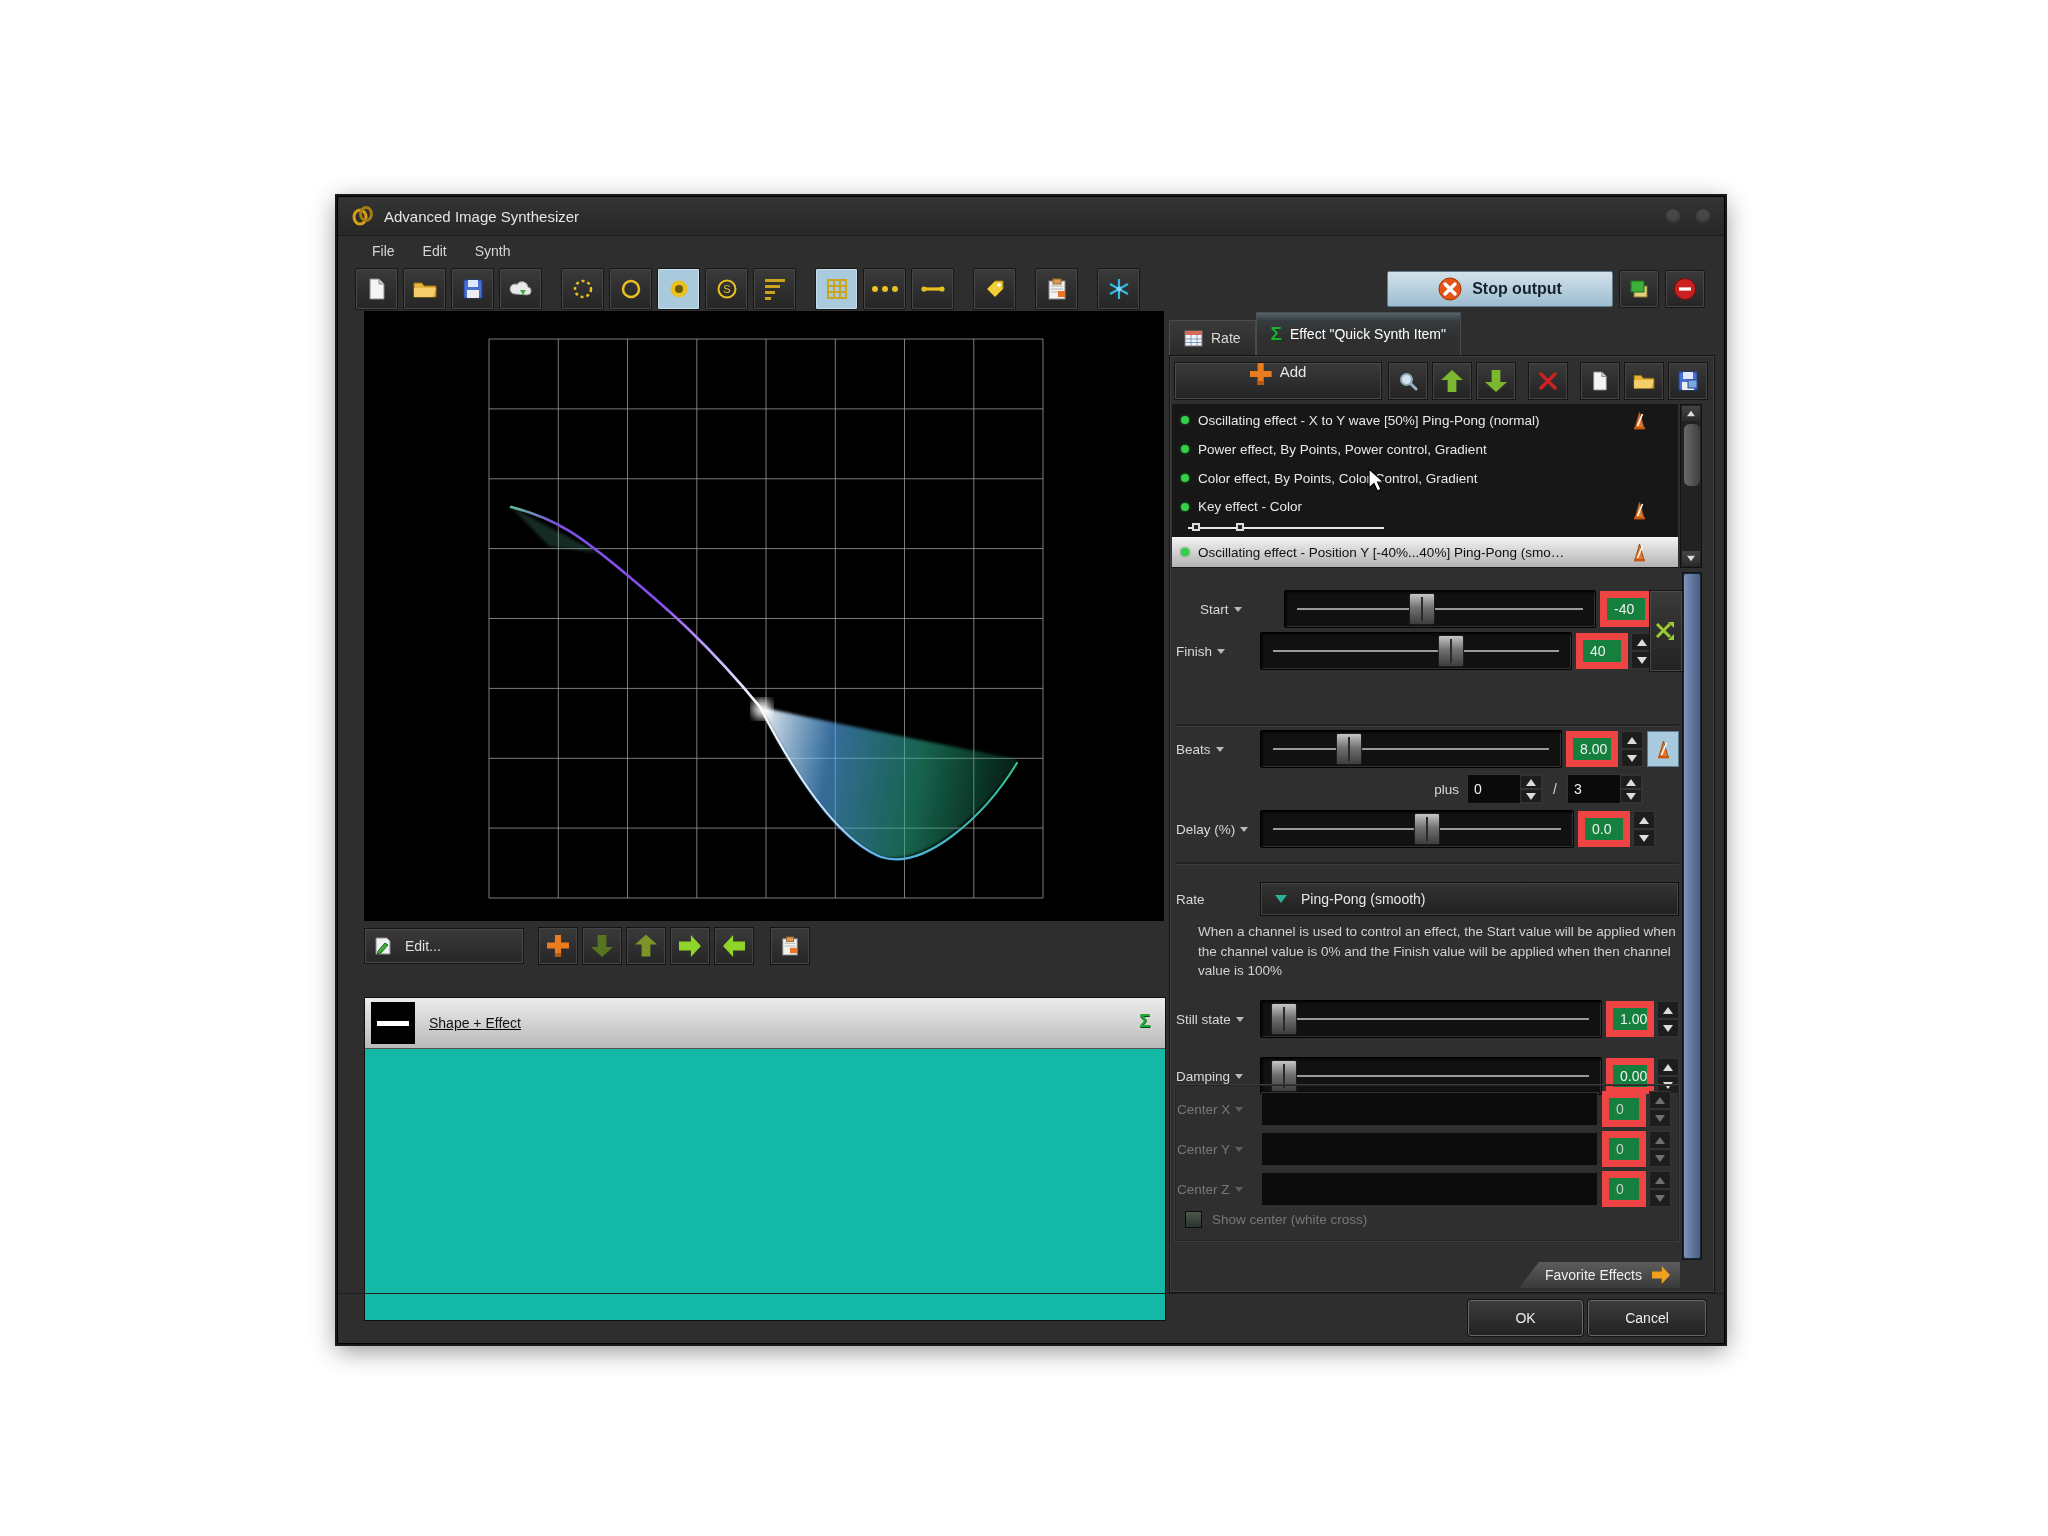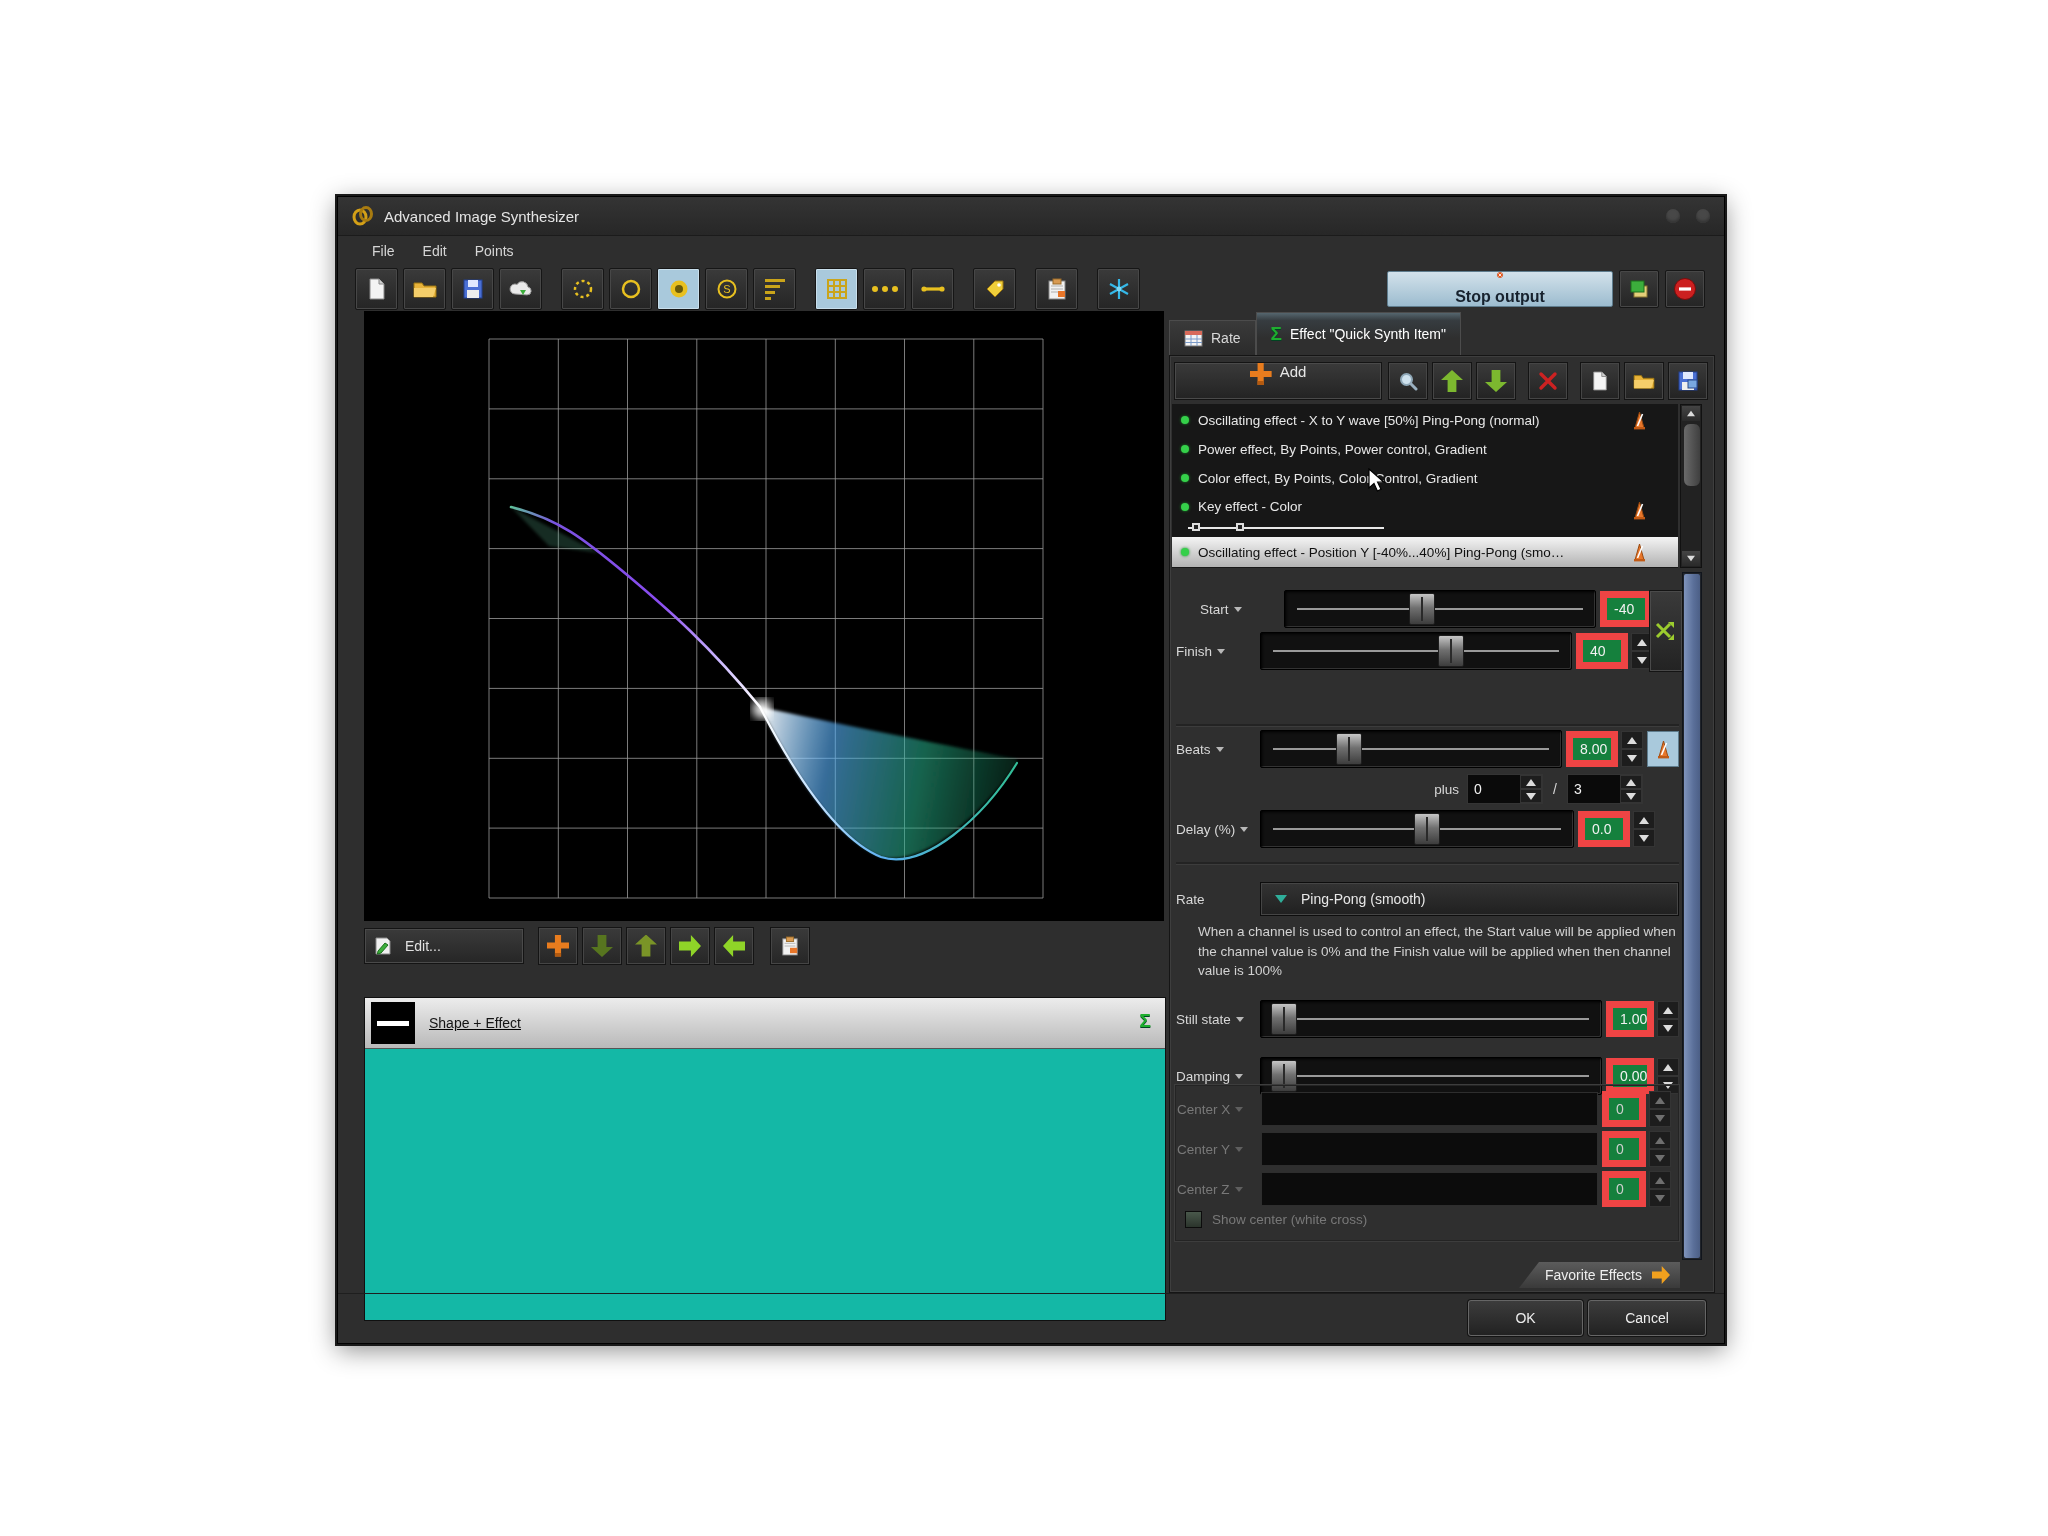--- a/index.html
+++ b/index.html
@@ -15,21 +15,21 @@
   .windot{width:14px;height:14px;border-radius:50%;background:#484848;box-shadow:inset 0 -2px 3px #333;}
   .menubar{position:absolute;top:39px;left:0;right:0;height:29px;display:flex;align-items:center;gap:28px;padding:0 34px;}
   .menuitem{color:#d6d6d6;font-size:14px;cursor:default;}
   .toolbar{position:absolute;top:69px;left:0;right:0;height:46px;display:flex;align-items:center;padding-left:17px;}
   .tb{width:41px;height:40px;flex:0 0 auto;background:linear-gradient(#3a3a3a,#252525);border:1px solid #161616;
       box-shadow:inset 0 0 0 1px #474747;border-radius:2px;display:flex;align-items:center;justify-content:center;margin-right:5px;}
   .tb.sel{background:#a9c9dc;box-shadow:inset 0 0 0 1px #c9dfec;}
   .tbgap{width:14px;flex:0 0 auto;}
   .stopwrap{position:absolute;left:1049px;top:4px;display:flex;align-items:center;}
   .stopbtn{width:224px;height:34px;background:linear-gradient(#d3e2eb,#9cbccf);border:1px solid #5f7d8e;border-radius:2px;
-           display:flex;align-items:center;justify-content:center;gap:10px;flex-direction:column;}
+           display:flex;align-items:center;justify-content:center;gap:10px;}
   .stoplabel{color:#17222e;font-weight:bold;font-size:16px;}
   .sqbtn{width:38px;height:36px;margin-left:6px;background:linear-gradient(#3a3a3a,#252525);border:1px solid #161616;
          box-shadow:inset 0 0 0 1px #474747;border-radius:2px;display:flex;align-items:center;justify-content:center;}
   
   .preview{position:absolute;left:26px;top:114px;width:800px;height:610px;background:#000;}
   .editrow{position:absolute;left:26px;top:727px;width:800px;height:43px;display:flex;align-items:center;}
   .editbtn{width:150px;height:34px;background:linear-gradient(#3a3a3a,#262626);border:1px solid #141414;
            box-shadow:inset 0 0 0 1px #4a4a4a;display:flex;align-items:center;gap:12px;padding-left:8px;margin-right:14px;}
   .editlabel{color:#e0e0e0;font-size:14px;}
   .ib{width:38px;height:36px;background:linear-gradient(#3a3a3a,#262626);border:1px solid #141414;
@@ -123,21 +123,21 @@
       <span class="apptitle">Advanced Image Synthesizer</span>
       <span class="windots">
         <span class="windot"></span>
         <span class="windot"></span>
       </span>
     </div>
 
     <div class="menubar">
       <span class="menuitem">File</span>
       <span class="menuitem">Edit</span>
-      <span class="menuitem">Points</span>
+      <span class="menuitem">Synth</span>
     </div>
 
     <div class="toolbar">
       <div class="tb">
         <svg width="20" height="22" viewBox="0 0 20 22">
           <path d="M3 1h9l5 5v15H3z" fill="#f4f4f4" stroke="#888"></path>
             <path d="M12 1v5h5" fill="#cfcfcf" stroke="#888"></path>
           </svg>
       </div>
       <div class="tb">

